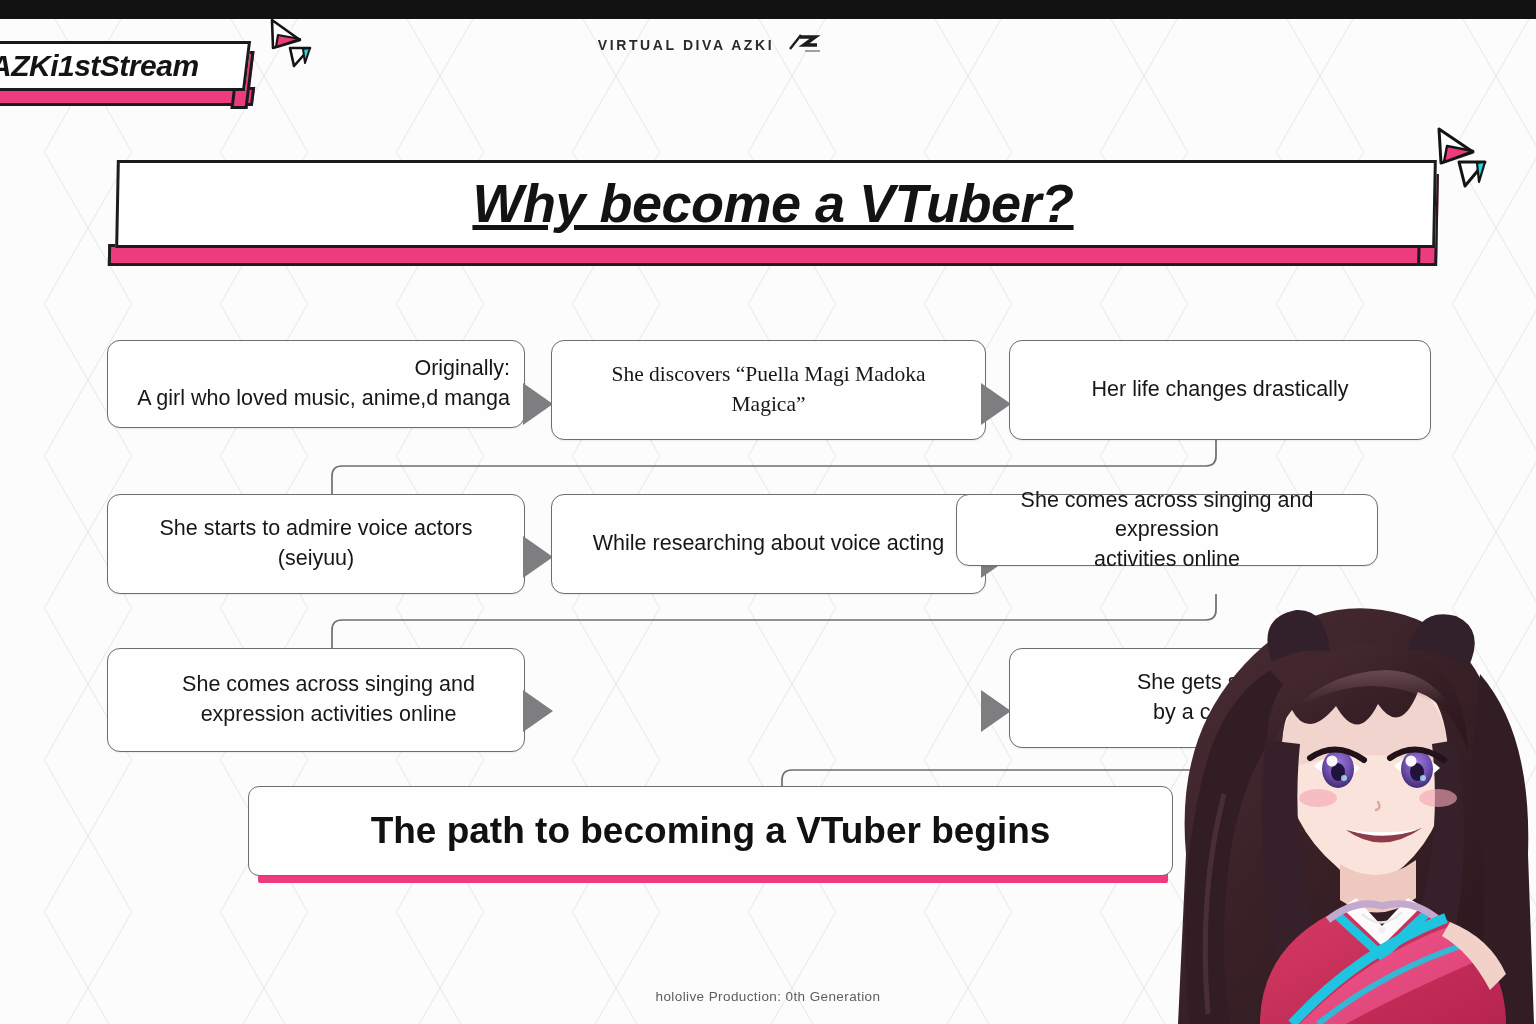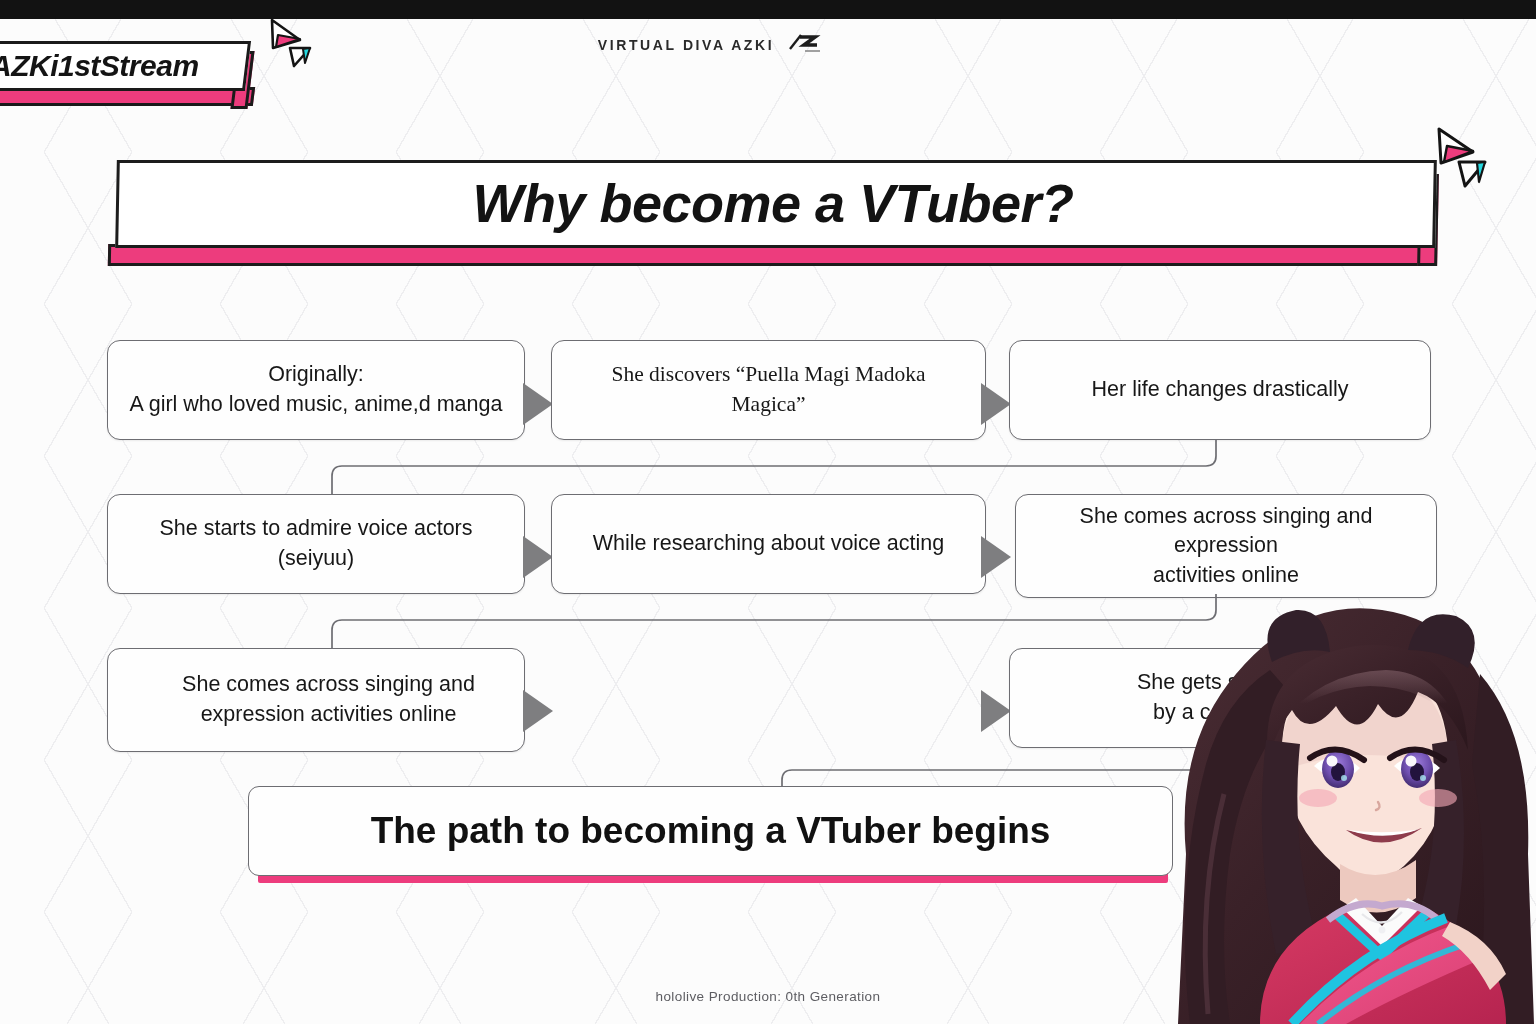--- a/index.html
+++ b/index.html
@@ -84,21 +84,21 @@
     transform:skewX(-1.1deg);
   }
   #title-banner .tb-side {
     position:absolute; left:1310px; top:14px; width:20px; height:92px;
     background:#ED3C7D; border:3px solid #1c1c1c;
     transform:skewX(-1.1deg);
   }
   #title-banner .tb-text {
     position:absolute; left:0; top:12px; width:1330px; text-align:center;
     font-size:54px; font-weight:bold; font-style:italic; color:#131313;
-    letter-spacing:-.5px; z-index:5;
+    letter-spacing:-.5px; z-index:5;text-decoration:underline;
   }
 
   
   #flow { position:absolute; inset:0; z-index:10; }
 
   .fbox {
     position:absolute;
     background:#fefefe;
     border:1.6px solid #6d6d72;
     border-radius:13px;
@@ -198,21 +198,21 @@
   <svg width="70" height="76" viewBox="0 0 70 76">
     <polygon points="14,3 48,26 16,37" fill="#fff" stroke="#141414" stroke-width="3" stroke-linejoin="round"></polygon>
     <polygon points="22,20 48,25 19,36" fill="#ED3C7D" stroke="#141414" stroke-width="2.4" stroke-linejoin="round"></polygon>
     <polygon points="34,36 60,36 40,60" fill="#fff" stroke="#141414" stroke-width="3" stroke-linejoin="round"></polygon>
     <polygon points="52,37 60,36 54,56" fill="#25D9E0" stroke="#141414" stroke-width="2.2" stroke-linejoin="round"></polygon>
   </svg>
 </div>
 
 <div id="flow">
 
-  <div class="fbox" style="left:107px; top:340px; width:418px; height:100px;">
+  <div class="fbox" style="left:107px; top:340px; width:418px; height:88px;text-align:right;">
     <div class="inner">
       <div>Originally:</div>
       <div>A girl who loved music, anime,d manga</div>
     </div>
   </div>
   <div class="arrow-tri" style="left:523px; top:383px;"></div>
   <div class="fbox" style="left:551px; top:340px; width:435px; height:100px;font-family:Liberation Serif, serif;">
     <div class="inner">
       <div>She discovers “Puella Magi Madoka</div>
       <div>Magica”</div>
@@ -235,21 +235,21 @@
       <div>(seiyuu)</div>
     </div>
   </div>
   <div class="arrow-tri" style="left:523px; top:536px;"></div>
   <div class="fbox" style="left:551px; top:494px; width:435px; height:100px;">
     <div class="inner">
       <div>While researching about voice acting</div>
     </div>
   </div>
   <div class="arrow-tri" style="left:981px; top:536px;"></div>
-  <div class="fbox" style="left:1015px; top:494px; width:422px; height:104px;">
+  <div class="fbox" style="left:956px; top:494px; width:422px; height:72px;">
     <div class="inner">
       <div>She comes across singing and expression</div>
       <div>activities online</div>
     </div>
   </div>
 
   <svg class="connector" style="left:320px; top:592px;" width="910" height="58">
     <path d="M896 2 L896 18 Q896 28 886 28 L22 28 Q12 28 12 38 L12 56" fill="none" stroke="#6d6d72" stroke-width="1.7"></path>
   </svg>
 

